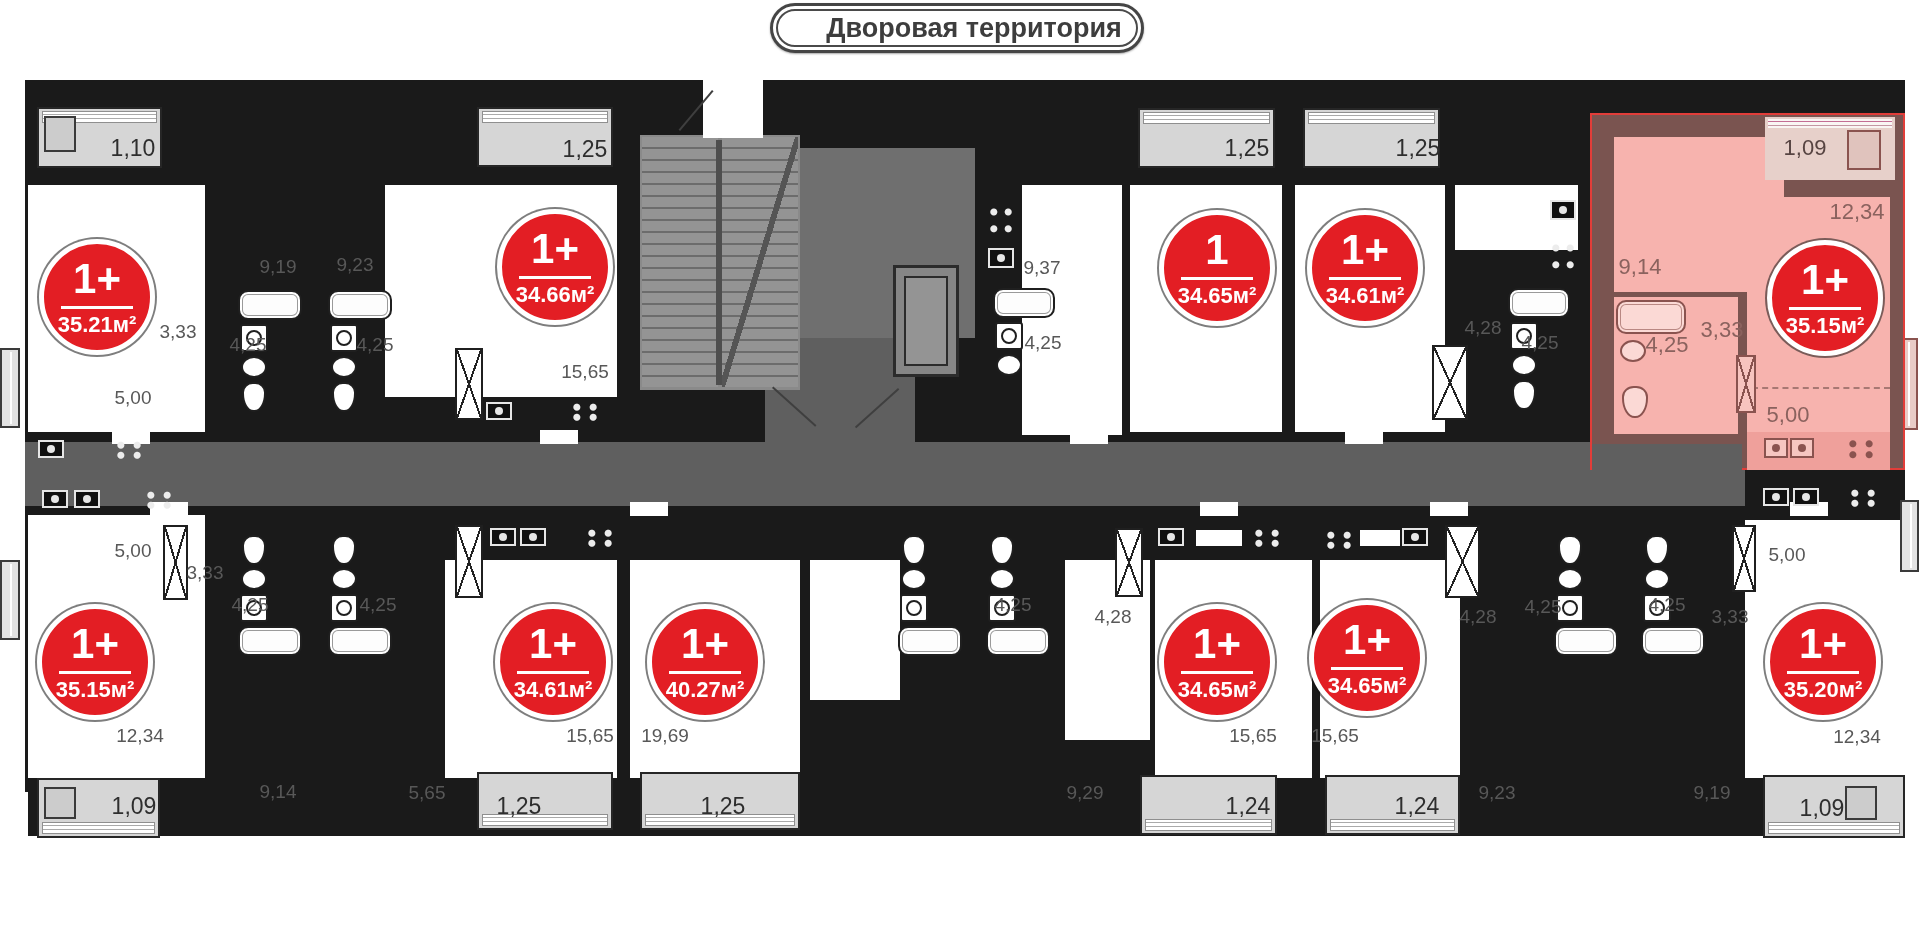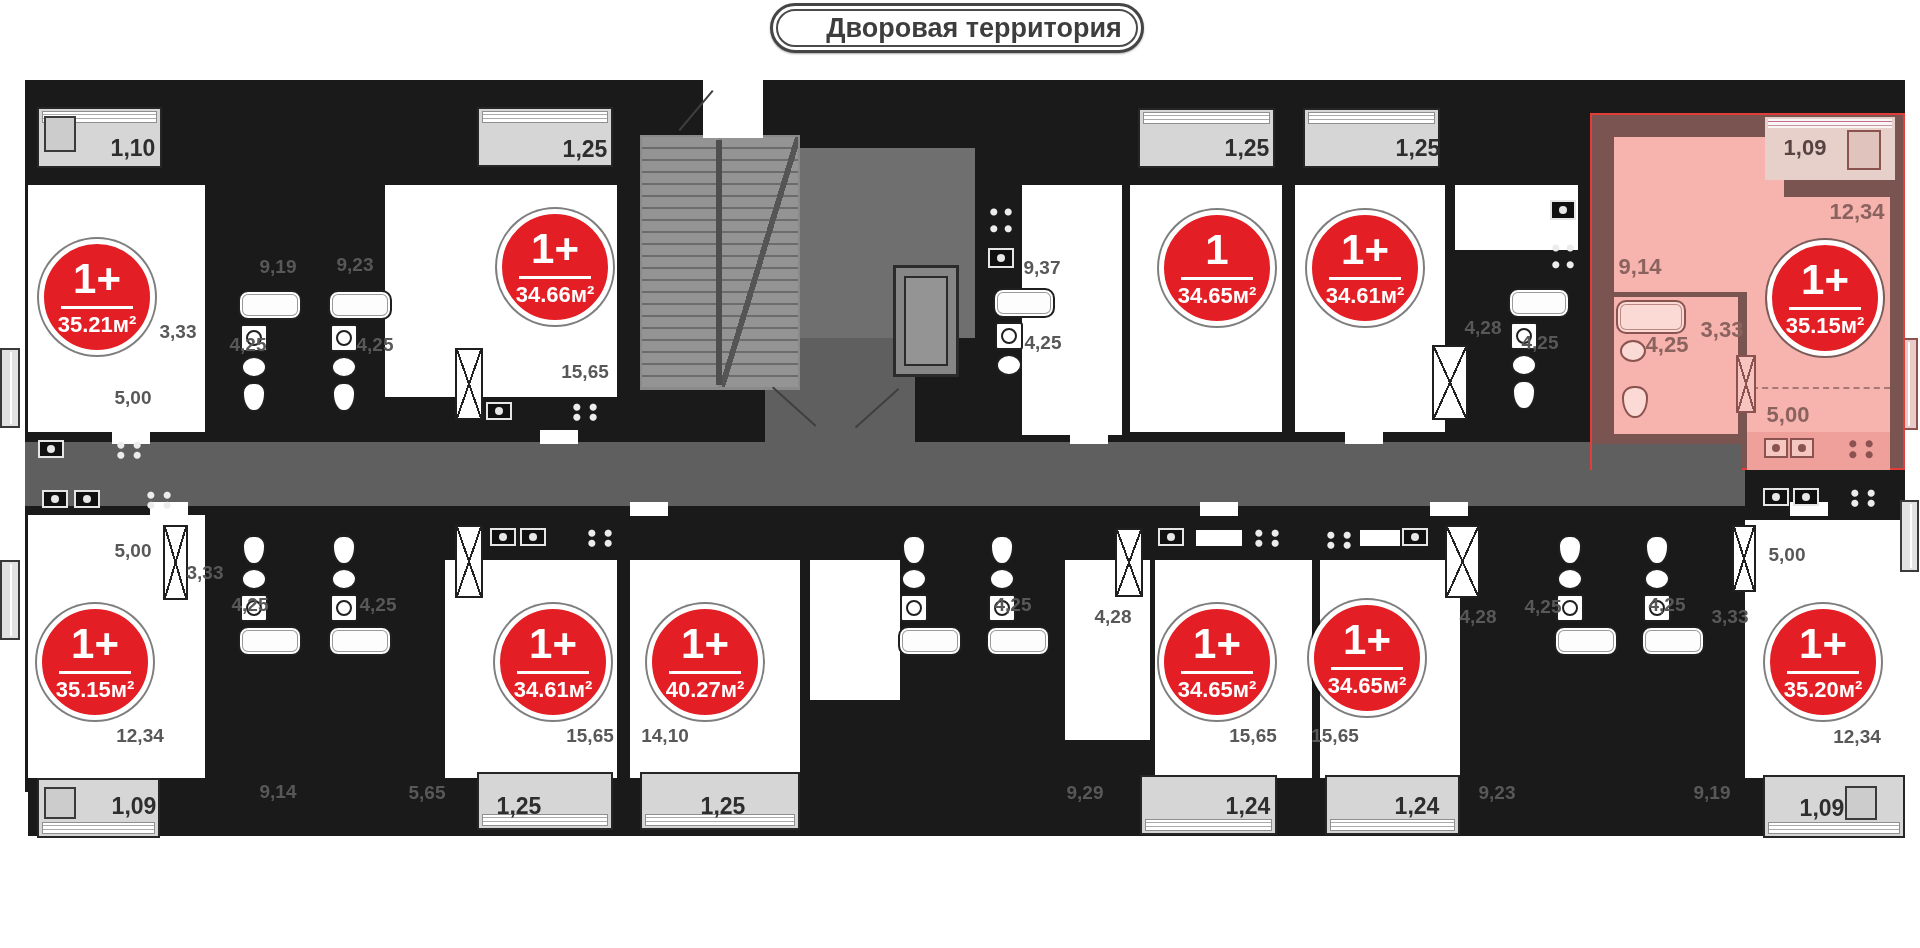--- a/index.html
+++ b/index.html
@@ -84,21 +84,21 @@
       background-image:linear-gradient(to top right,transparent calc(50% - 1px),#8a534f calc(50% - 1px),#8a534f calc(50% + 1px),transparent calc(50% + 1px)),
                        linear-gradient(to bottom right,transparent calc(50% - 1px),#8a534f calc(50% - 1px),#8a534f calc(50% + 1px),transparent calc(50% + 1px)); }
   .fx-pink.fx-ksink { background:#f6c6c1; border-color:#8a534f; }
   .fx-pink.fx-ksink::after { background:#8a534f; }
   .fx-pink.fx-hob { background-image:radial-gradient(circle at 26% 30%,#8a534f 3px,transparent 4px),
                              radial-gradient(circle at 74% 30%,#8a534f 3px,transparent 4px),
                              radial-gradient(circle at 26% 72%,#8a534f 3px,transparent 4px),
                              radial-gradient(circle at 74% 72%,#8a534f 3px,transparent 4px); }
 
   
-  .lab { position:absolute; transform:translate(-50%,-50%); font-weight:bold; white-space:nowrap; }
+  .lab { position:absolute; transform:translate(-50%,-50%); font-weight:normal; white-space:nowrap; }
   .lab-dim { font-size:19px; color:#585858; }
   .lab-bal { font-size:23px; color:#2e2e2e; }
   .lab-pink { font-size:22px; color:#8a625e; }
   .lab-pbal { font-size:22px; color:#574442; }
 
   
   .badge { position:absolute; width:116px; height:116px; border-radius:50%; background:#e31e24; border:5px solid #fff;
            box-shadow:0 0 0 2px rgba(20,20,20,.55); color:#fff; display:flex; flex-direction:column; align-items:center; justify-content:center; cursor:pointer; }
   .badge-type { font-size:42px; font-weight:bold; line-height:1; }
   .badge-line { width:72px; height:3px; background:#fff; margin:6px 0 5px; }
@@ -291,21 +291,21 @@
         <div class="lab lab-pink" style="left: 1667px; top: 345px;">4,25</div>
         <div class="lab lab-pink" style="left: 1722px; top: 330px;">3,33</div>
         <div class="lab lab-pink" style="left: 1788px; top: 415px;">5,00</div>
         <div class="lab lab-dim" style="left: 133px; top: 551px;">5,00</div>
         <div class="lab lab-dim" style="left: 205px; top: 573px;">3,33</div>
         <div class="lab lab-dim" style="left: 140px; top: 736px;">12,34</div>
         <div class="lab lab-dim" style="left: 278px; top: 792px;">9,14</div>
         <div class="lab lab-dim" style="left: 250px; top: 605px;">4,25</div>
         <div class="lab lab-dim" style="left: 378px; top: 605px;">4,25</div>
         <div class="lab lab-dim" style="left: 590px; top: 736px;">15,65</div>
-        <div class="lab lab-dim" style="left: 665px; top: 736px;">14,10</div>
+        <div class="lab lab-dim" style="left: 665px; top: 736px;">19,69</div>
         <div class="lab lab-dim" style="left: 427px; top: 793px;">5,65</div>
         <div class="lab lab-dim" style="left: 1013px; top: 605px;">4,25</div>
         <div class="lab lab-dim" style="left: 1113px; top: 617px;">4,28</div>
         <div class="lab lab-dim" style="left: 1085px; top: 793px;">9,29</div>
         <div class="lab lab-dim" style="left: 1253px; top: 736px;">15,65</div>
         <div class="lab lab-dim" style="left: 1335px; top: 736px;">15,65</div>
         <div class="lab lab-dim" style="left: 1478px; top: 617px;">4,28</div>
         <div class="lab lab-dim" style="left: 1543px; top: 607px;">4,25</div>
         <div class="lab lab-dim" style="left: 1497px; top: 793px;">9,23</div>
         <div class="lab lab-dim" style="left: 1667px; top: 605px;">4,25</div>

